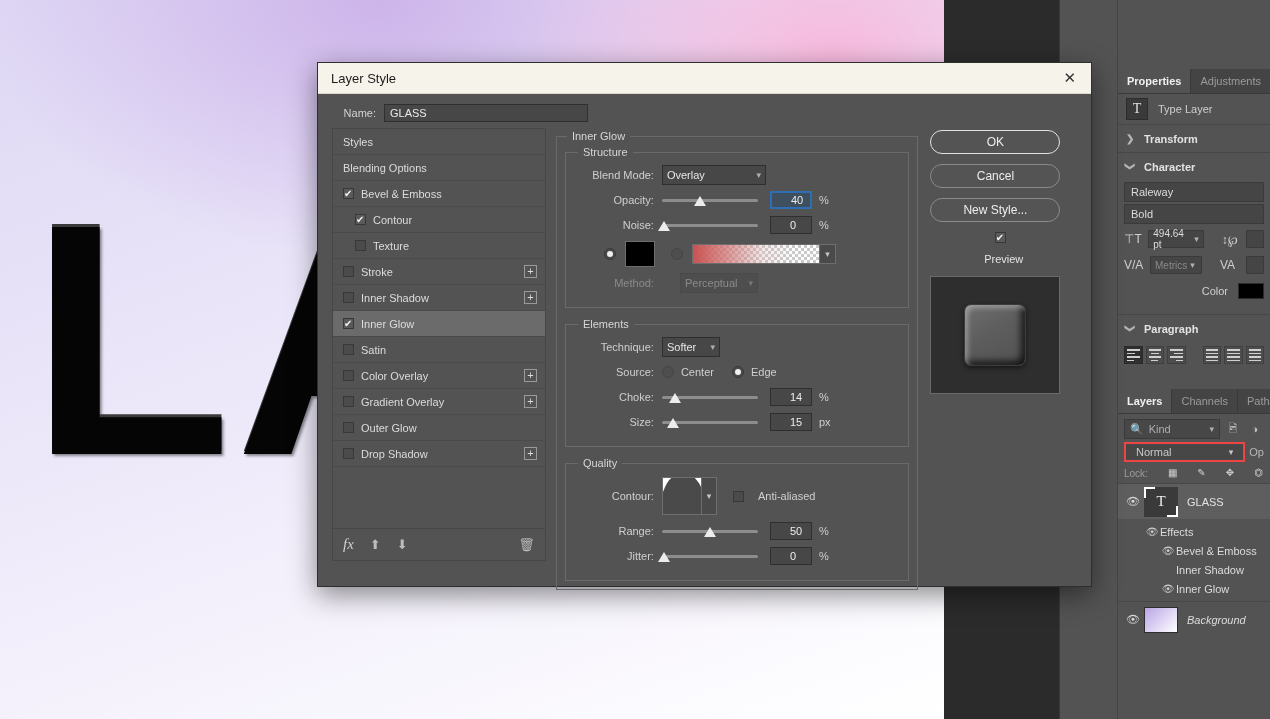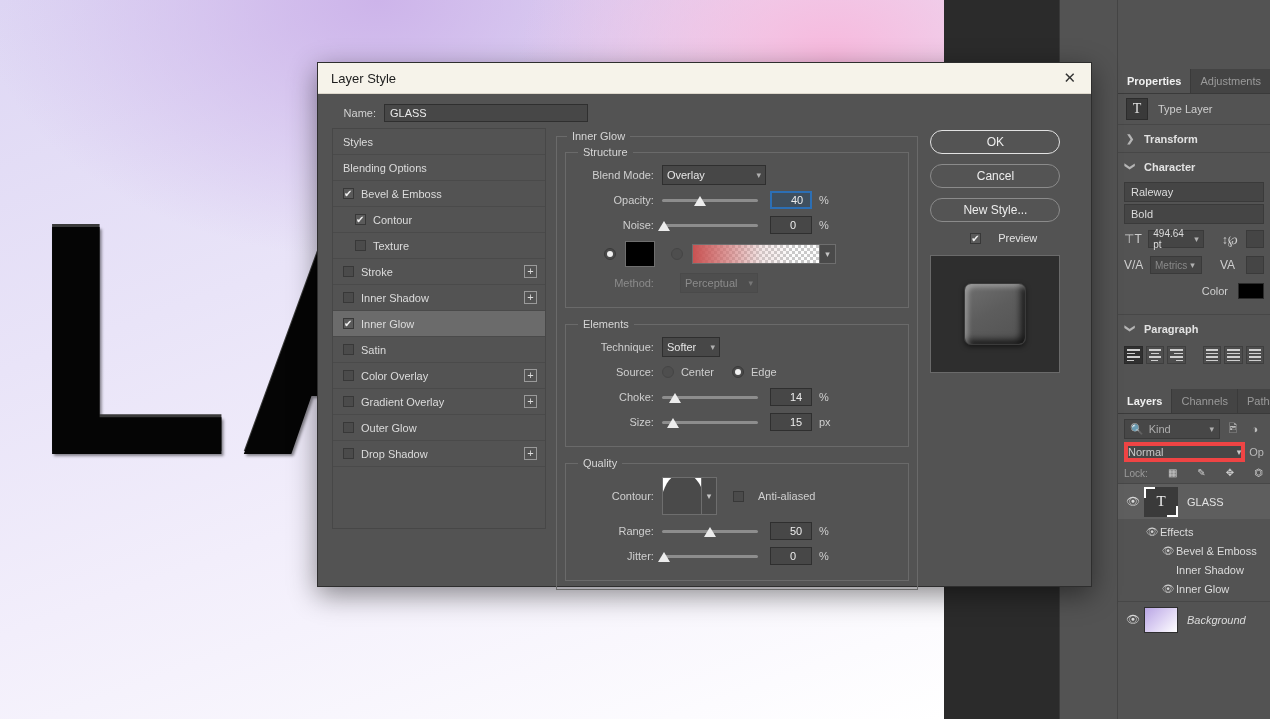--- a/index.html
+++ b/index.html
@@ -114,23 +114,23 @@
   .lay-search {
     display: flex; align-items: center; height: 22px; margin: 4px 6px 2px 6px; gap: 4px;
   }
   .lay-kind {
     flex: 1; background: #474747; border: 1px solid #3a3a3a; height: 20px;
     display: flex; align-items: center; padding: 0 5px; color: #aeaeae; font-size: 11px; gap: 5px;
   }
   .lay-icon-btn { width: 18px; height: 18px; display:flex; align-items:center; justify-content:center; color:#bdbdbd; }
   .blend-row { display:flex; align-items:center; margin: 2px 6px; gap: 4px; }
   .blend-sel {
-    flex: 1; background: #474747; border: 4px solid #ef4444; height: 20px;
+    flex: 1; background: #474747; border: 2px solid #ef4444; height: 20px;
     display:flex; align-items:center; justify-content: space-between;
-    padding: 0 0; color: #c8c8c8; font-size: 11px;
+    padding: 0 10px; color: #c8c8c8; font-size: 11px;
   }
   .lock-row { display:flex; align-items:flex-end; margin: 4px 6px; gap: 20px; color:#9c9c9c; font-size: 10px; }
   .lock-ico { width: 13px; height: 13px; display:flex; align-items:center; justify-content:center; color:#cfcfcf; }
 
   .layer-row {
     display: flex; align-items: center; height: 36px; padding: 0 4px;
     border-top: 1px solid #474747; position: relative;
   }
   .layer-row.selected { background: #5e5e5e; }
   .eye { width: 22px; text-align: center; color: #d8d8d8; font-size: 11px; }
@@ -296,21 +296,21 @@
 
   
   #btn-col { width: 148px; margin-left: 12px; padding-top: 2px; }
   .pill {
     width: 130px; height: 24px; border-radius: 12px; border: 1px solid #8b8b8b;
     background: #545454; color: #ededed; font-size: 12px;
     display: flex; align-items: center; justify-content: center; margin-bottom: 10px;
     font-family: "Liberation Sans", sans-serif;
   }
   .pill.default { border-color: #e2e2e2; }
-  #preview-row { display: flex; align-items: center; justify-content: center; gap: 10px; margin-top: 2px; }
+  #preview-row { display: flex; align-items: center; justify-content: center; gap: 10px; margin-top: 2px; flex-direction: column; }
   #preview-thumb {
     width: 130px; height: 118px; background: #2e2e2e; border: 1px solid #6a6a6a;
     margin-top: 11px; display: flex; align-items: center; justify-content: center;
   }
   #preview-chip {
     width: 62px; height: 62px; border-radius: 7px;
     background: linear-gradient(150deg,#6f6f6f 0%, #5d5d5d 45%, #525252 100%);
     box-shadow:
       inset 3px 3px 5px rgba(255,255,255,0.35),
       inset -4px -4px 7px rgba(0,0,0,0.75),
@@ -557,20 +557,26 @@
             <div class="slist-item">
               <span class="cb"></span>
               <span>Outer Glow</span>
             </div>
             <div class="slist-item">
               <span class="cb"></span>
               <span>Drop Shadow</span>
               <span class="plus-btn">+</span>
             </div>
           </div>
+        <div id="styles-toolbar">
+          <span class="ic fxg">fx</span>
+          <span class="ic">⬆</span>
+          <span class="ic">⬇</span>
+          <span class="ic trash">🗑</span>
+        </div>
       </div>
 
       <div id="center-col">
         <fieldset class="grp" id="outer-grp">
           <legend>Inner Glow</legend>
 
           <fieldset class="grp">
             <legend>Structure</legend>
 
             <div class="ctl-row">

